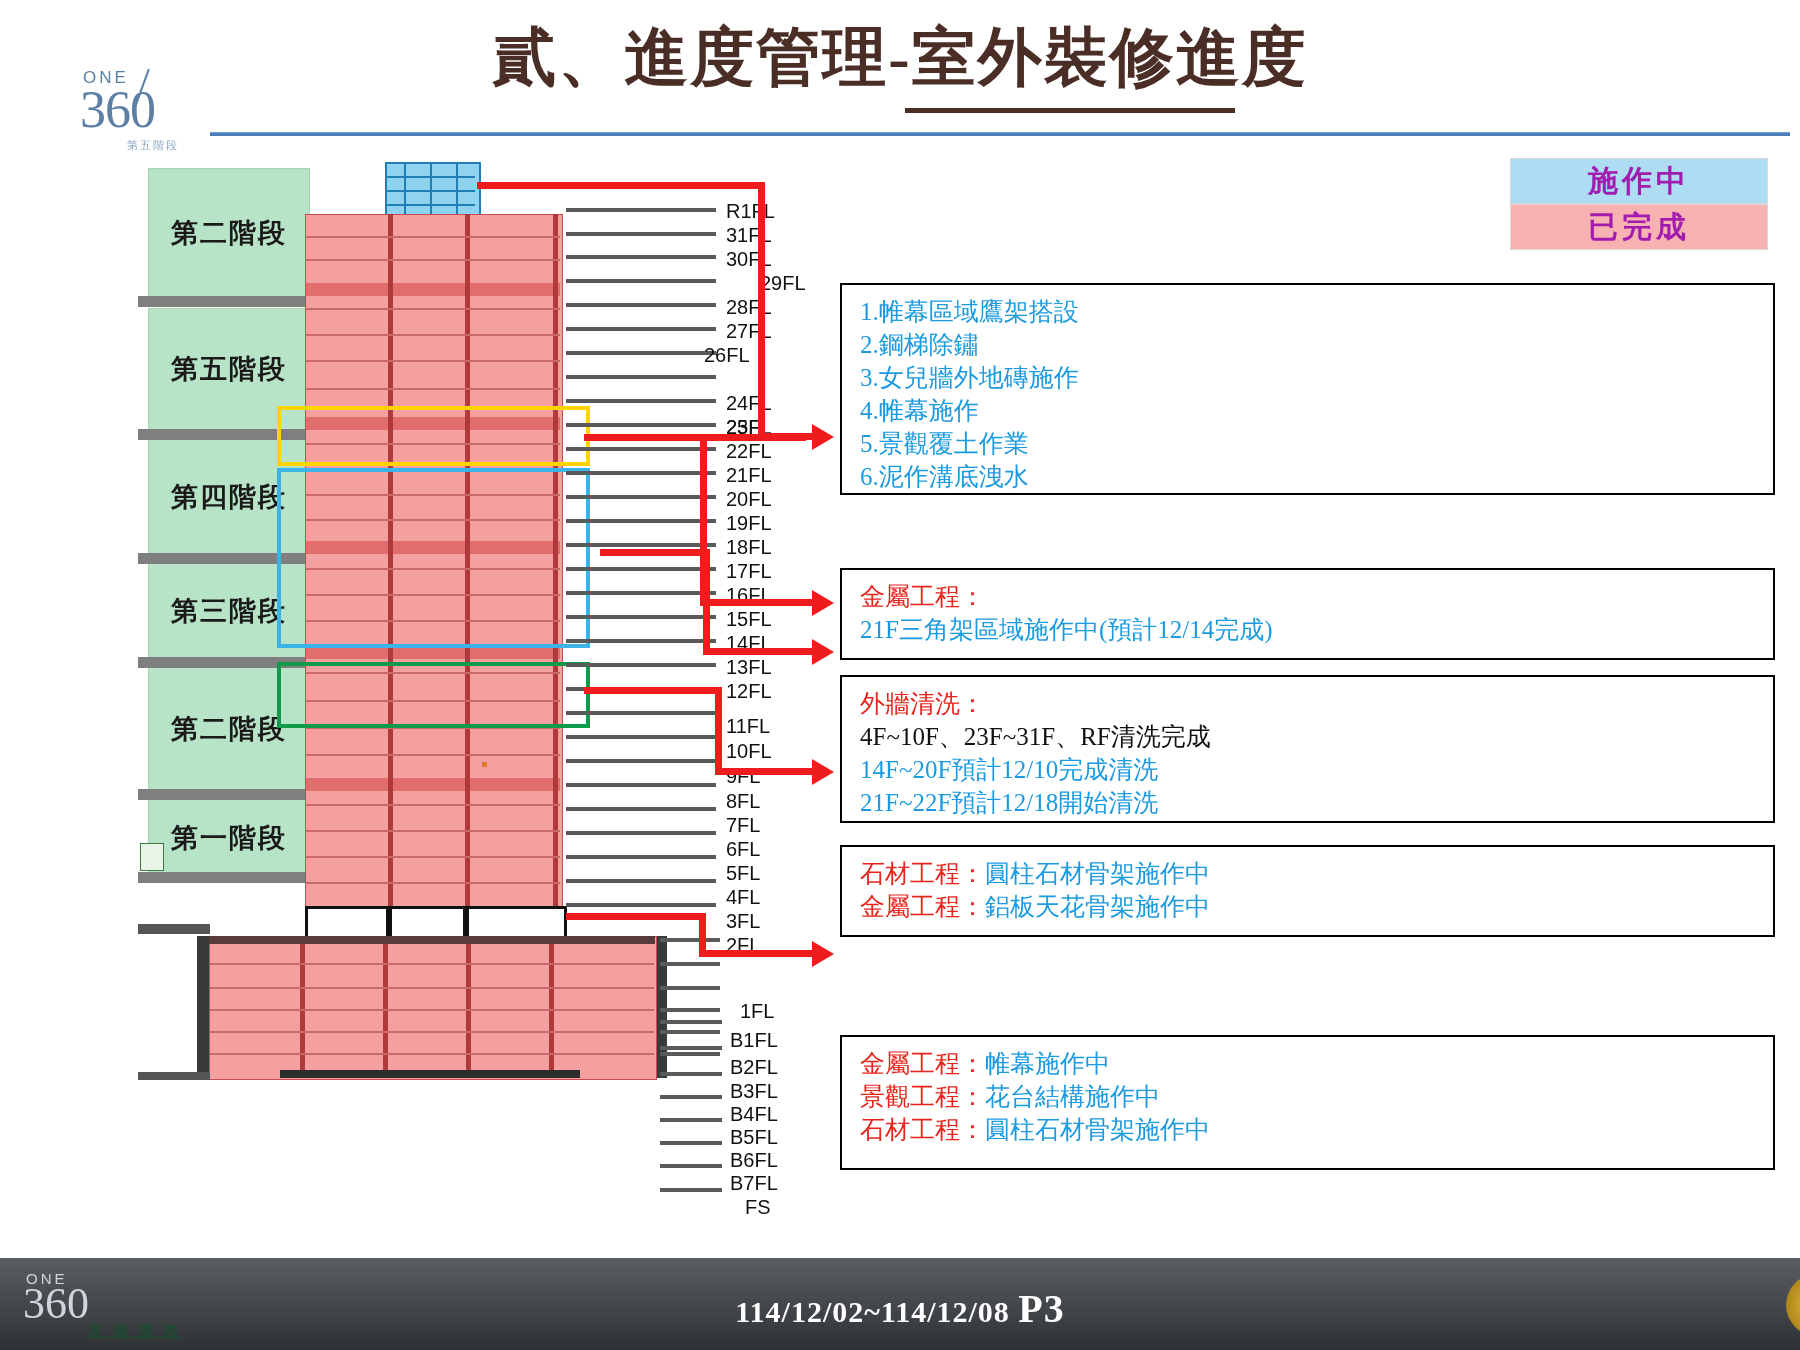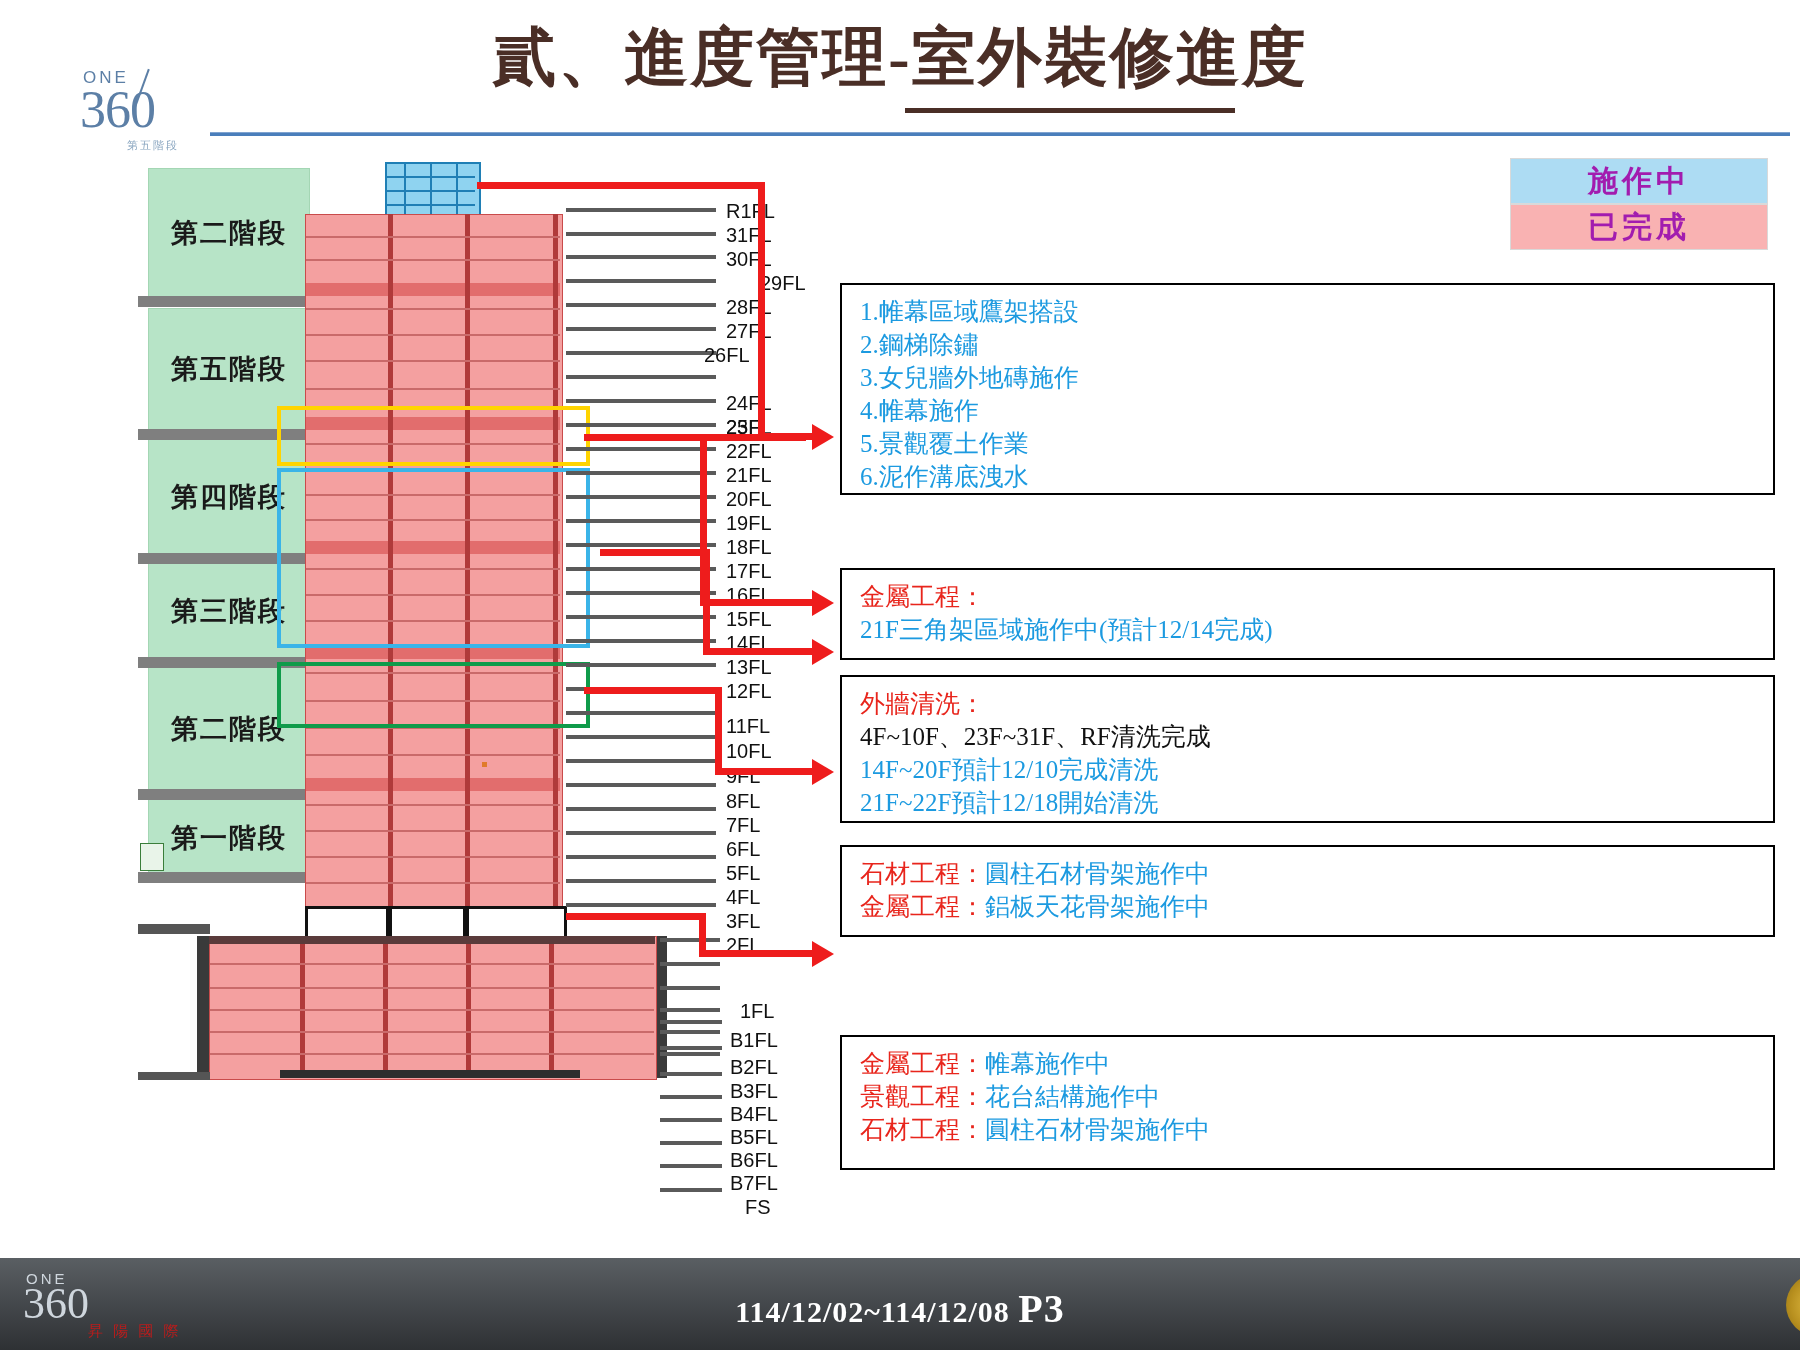--- a/index.html
+++ b/index.html
@@ -82,21 +82,21 @@
 
   
   .footer{position:absolute;left:0;top:1258px;width:1800px;height:92px;
     background:linear-gradient(180deg,#5a5f63 0%,#2e3134 100%);}
   .footer-text{position:absolute;left:0;top:1285px;width:1800px;text-align:center;
     font-family:"Liberation Serif",serif;color:#fff;font-size:30px;font-weight:bold;letter-spacing:1px;}
   .footer-text .pg{font-size:40px;}
   .footer-logo{position:absolute;left:18px;top:1268px;width:200px;height:76px;color:#cfd6dd;}
   .footer-logo .f-one{position:absolute;left:8px;top:2px;font-size:15px;letter-spacing:3px;}
   .footer-logo .f-360{position:absolute;left:5px;top:10px;font-family:"Liberation Serif",serif;font-size:44px;}
-  .footer-logo .f-cn{position:absolute;left:70px;top:54px;font-size:15px;letter-spacing:3px;color:#b91c1c;}
+  .footer-logo .f-cn{position:absolute;left:70px;top:54px;font-size:15px;letter-spacing:3px;color:#14532d;text-decoration:underline;}
   .footer-right{position:absolute;right:14px;top:1266px;height:80px;text-align:left;}
   .fr-seal{position:absolute;left:0;top:8px;width:62px;height:62px;border-radius:50%;
     background:radial-gradient(circle,#e8c34a 0%,#b8901f 60%,#8a6a12 100%);}
 
   
   .base-wall{position:absolute;background:#3a3a3a;}
   .base-body{position:absolute;background:#f4a0a0;border:1px solid #c94b4b;}
   .base-hatch{position:absolute;background:#5a3b3b;}
 </style>
 </head>

